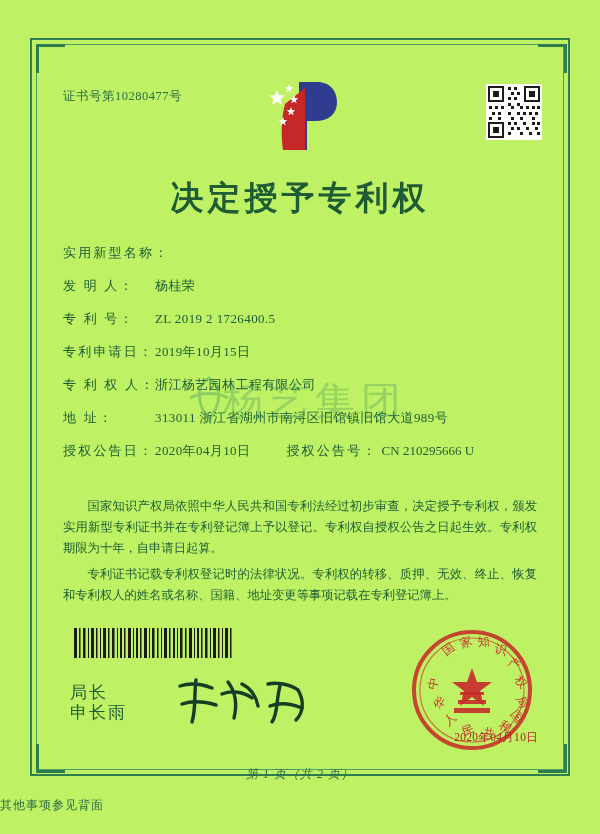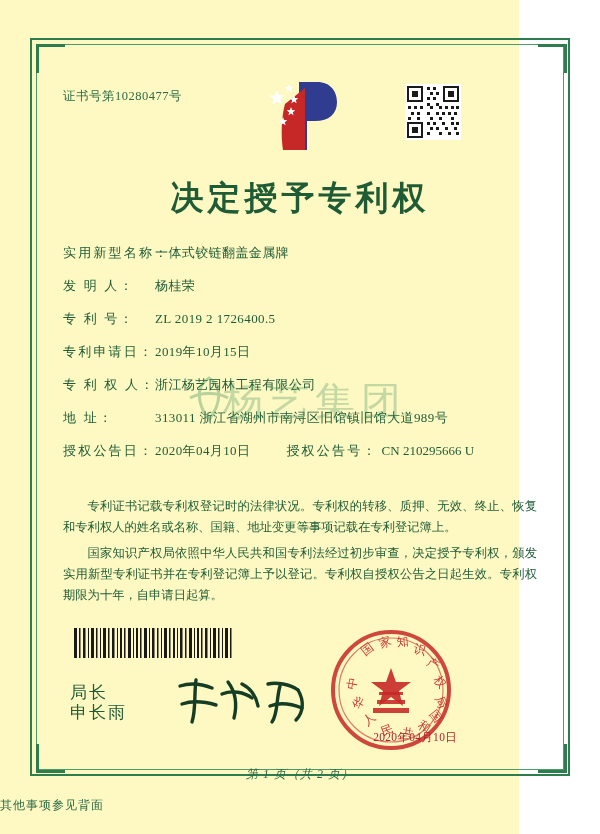--- a/index.html
+++ b/index.html
@@ -10,23 +10,23 @@
     width: 600px;
     height: 834px;
     background: #ffffff;
     font-family: "Liberation Serif", serif;
     color: #1d4a2a;
     overflow: hidden;
   }
 
   .page {
     position: relative;
-    width: 519px;
+    width: 600px;
     height: 834px;
-    background: #fef9c3;
+    background: #bef264;
   }
 
   
   .frame-outer {
     position: absolute;
     left: 30px;
     top: 38px;
     width: 540px;
     height: 738px;
     border: 2px solid #2e7d4f;
@@ -331,21 +331,20 @@
           <rect x="51" y="48" width="3" height="3"></rect>
       </g>
     </svg>
   </div>
 
   <div class="title">决定授予专利权</div>
 
   <div class="fields">
     <div class="field-row">
       <span class="field-label">实用新型名称：</span>
-      <span class="field-value">一体式铰链翻盖金属牌</span>
     </div>
     <div class="field-row">
       <span class="field-label">发 明 人：</span>
       <span class="field-value">杨桂荣</span>
     </div>
     <div class="field-row">
       <span class="field-label">专 利 号：</span>
       <span class="field-value">ZL 2019 2 1726400.5</span>
     </div>
     <div class="field-row">
@@ -372,22 +371,22 @@
     <svg width="54" height="54" viewBox="0 0 54 54" xmlns="http://www.w3.org/2000/svg">
       <g fill="none" stroke="#3c8c5a" stroke-width="3" opacity="0.8">
         <path d="M27 6 C14 14 14 30 27 48 C40 30 40 14 27 6 Z"></path>
         <path d="M8 26 C18 20 36 20 46 26"></path>
       </g>
     </svg>
   </div>
   <div class="watermark">杨艺集团</div>
 
   <div class="body-text">
+    <p>国家知识产权局依照中华人民共和国专利法经过初步审查，决定授予专利权，颁发实用新型专利证书并在专利登记簿上予以登记。专利权自授权公告之日起生效。专利权期限为十年，自申请日起算。</p>
     <p>专利证书记载专利权登记时的法律状况。专利权的转移、质押、无效、终止、恢复和专利权人的姓名或名称、国籍、地址变更等事项记载在专利登记簿上。</p>
-    <p>国家知识产权局依照中华人民共和国专利法经过初步审查，决定授予专利权，颁发实用新型专利证书并在专利登记簿上予以登记。专利权自授权公告之日起生效。专利权期限为十年，自申请日起算。</p>
   </div>
 
   <div class="barcode">
     <svg width="160" height="30" viewBox="0 0 160 30" xmlns="http://www.w3.org/2000/svg">
       <g fill="#1a1a1a">
         <rect x="0" y="0" width="3" height="30"></rect>
           <rect x="5" y="0" width="1.5" height="30"></rect>
         <rect x="9" y="0" width="2.5" height="30"></rect>
           <rect x="14" y="0" width="1" height="30"></rect>
         <rect x="17" y="0" width="3" height="30"></rect>

